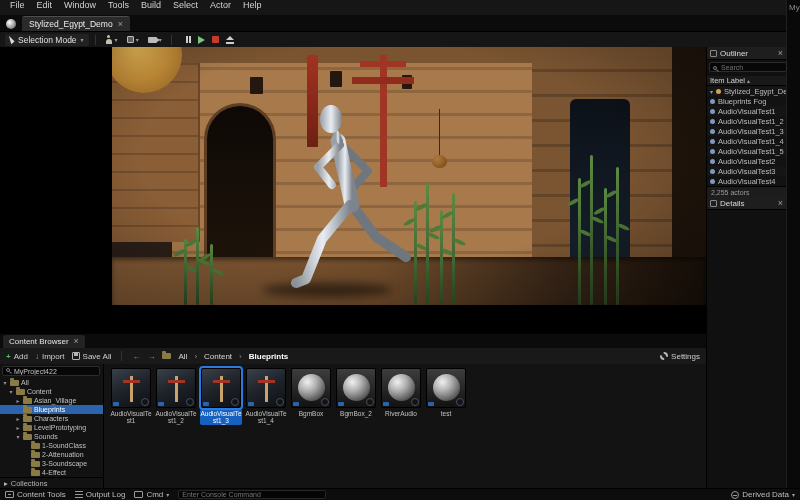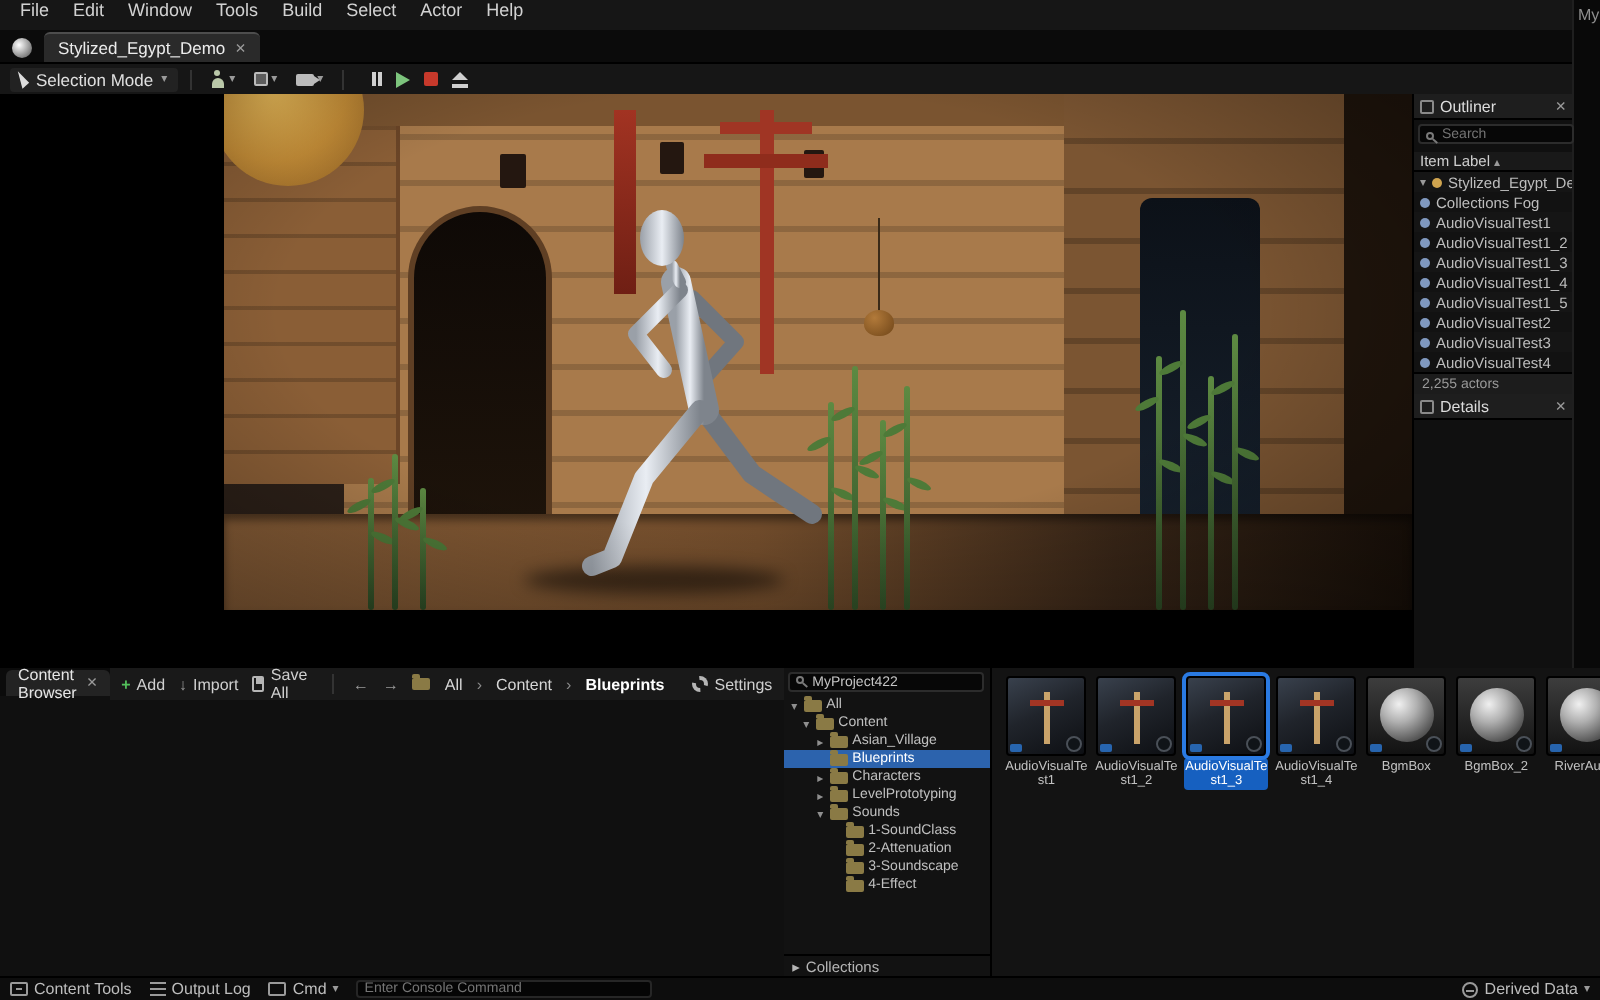--- a/index.html
+++ b/index.html
@@ -96,21 +96,21 @@
   .o-rows{height:100px;overflow:hidden;background:#121212}
   .o-row{height:10px;display:flex;align-items:center;gap:3px;padding:0 2px 0 3px;font-size:7.5px;color:#bdbdbd;white-space:nowrap;overflow:hidden}
   .o-row:nth-child(odd){background:#151515}
   .o-dot{flex:0 0 5px;width:5px;height:5px;border-radius:50%;background:#7f98bf}
   .o-row.world .o-dot{background:#cfa44f}
   .o-exp{font-size:6px;color:#9a9a9a;width:6px}
   .o-footer{height:11px;background:#1c1c1c;border-top:1px solid #000;display:flex;align-items:center;padding:0 4px;font-size:7px;color:#9a9a9a}
   .details-body{padding:12px 3px;font-size:7.5px;color:#8b8b8b;text-align:center;white-space:nowrap;overflow:hidden}
 
   
-  .content-browser{position:absolute;top:333px;left:0;width:706px;height:155px;background:#101010;border-top:1px solid #000;display:flex;flex-direction:row}
+  .content-browser{position:absolute;top:333px;left:0;width:706px;height:155px;background:#101010;border-top:1px solid #000;display:flex;flex-direction:column}
   .cb-tabs{height:14px;background:#0b0b0b;display:flex;align-items:flex-end;padding-left:3px;gap:4px}
   .cb-tab{height:13px;background:#232323;border-radius:3px 3px 0 0;display:flex;align-items:center;gap:5px;padding:0 6px;font-size:8px;color:#e6e6e6}
   .cb-toolbar{height:16px;background:#191919;display:flex;align-items:center;gap:7px;padding:0 6px;font-size:8px;color:#cfcfcf}
   .cb-btn{display:flex;align-items:center;gap:3px}
   .plus{color:#53c05b;font-weight:bold}
   .arrow{color:#9a9a9a}
   .i-disk{width:8px;height:8px;border:1px solid #b5b5b5;border-radius:1px;position:relative}
   .i-disk::before{content:"";position:absolute;left:1px;top:0;width:4px;height:3px;background:#b5b5b5}
   .i-folder{flex:0 0 9px;width:9px;height:6px;background:#8a7a45;border-radius:1px;position:relative}
   .i-folder::before{content:"";position:absolute;top:-2px;left:0;width:4px;height:2px;background:#8a7a45;border-radius:1px 1px 0 0}
@@ -297,21 +297,21 @@
         <span class="sort">▴</span>
       </div>
       <div class="o-rows">
         <div class="o-row world">
             <span class="o-exp">▾</span>
             <span class="o-dot"></span>
             <span>Stylized_Egypt_Demo</span>
           </div>
         <div class="o-row">
             <span class="o-dot"></span>
-            <span>Collections Fog</span>
+            <span>Blueprints Fog</span>
           </div>
         <div class="o-row">
             <span class="o-dot"></span>
             <span>AudioVisualTest1</span>
           </div>
         <div class="o-row">
             <span class="o-dot"></span>
             <span>AudioVisualTest1_2</span>
           </div>
         <div class="o-row">

